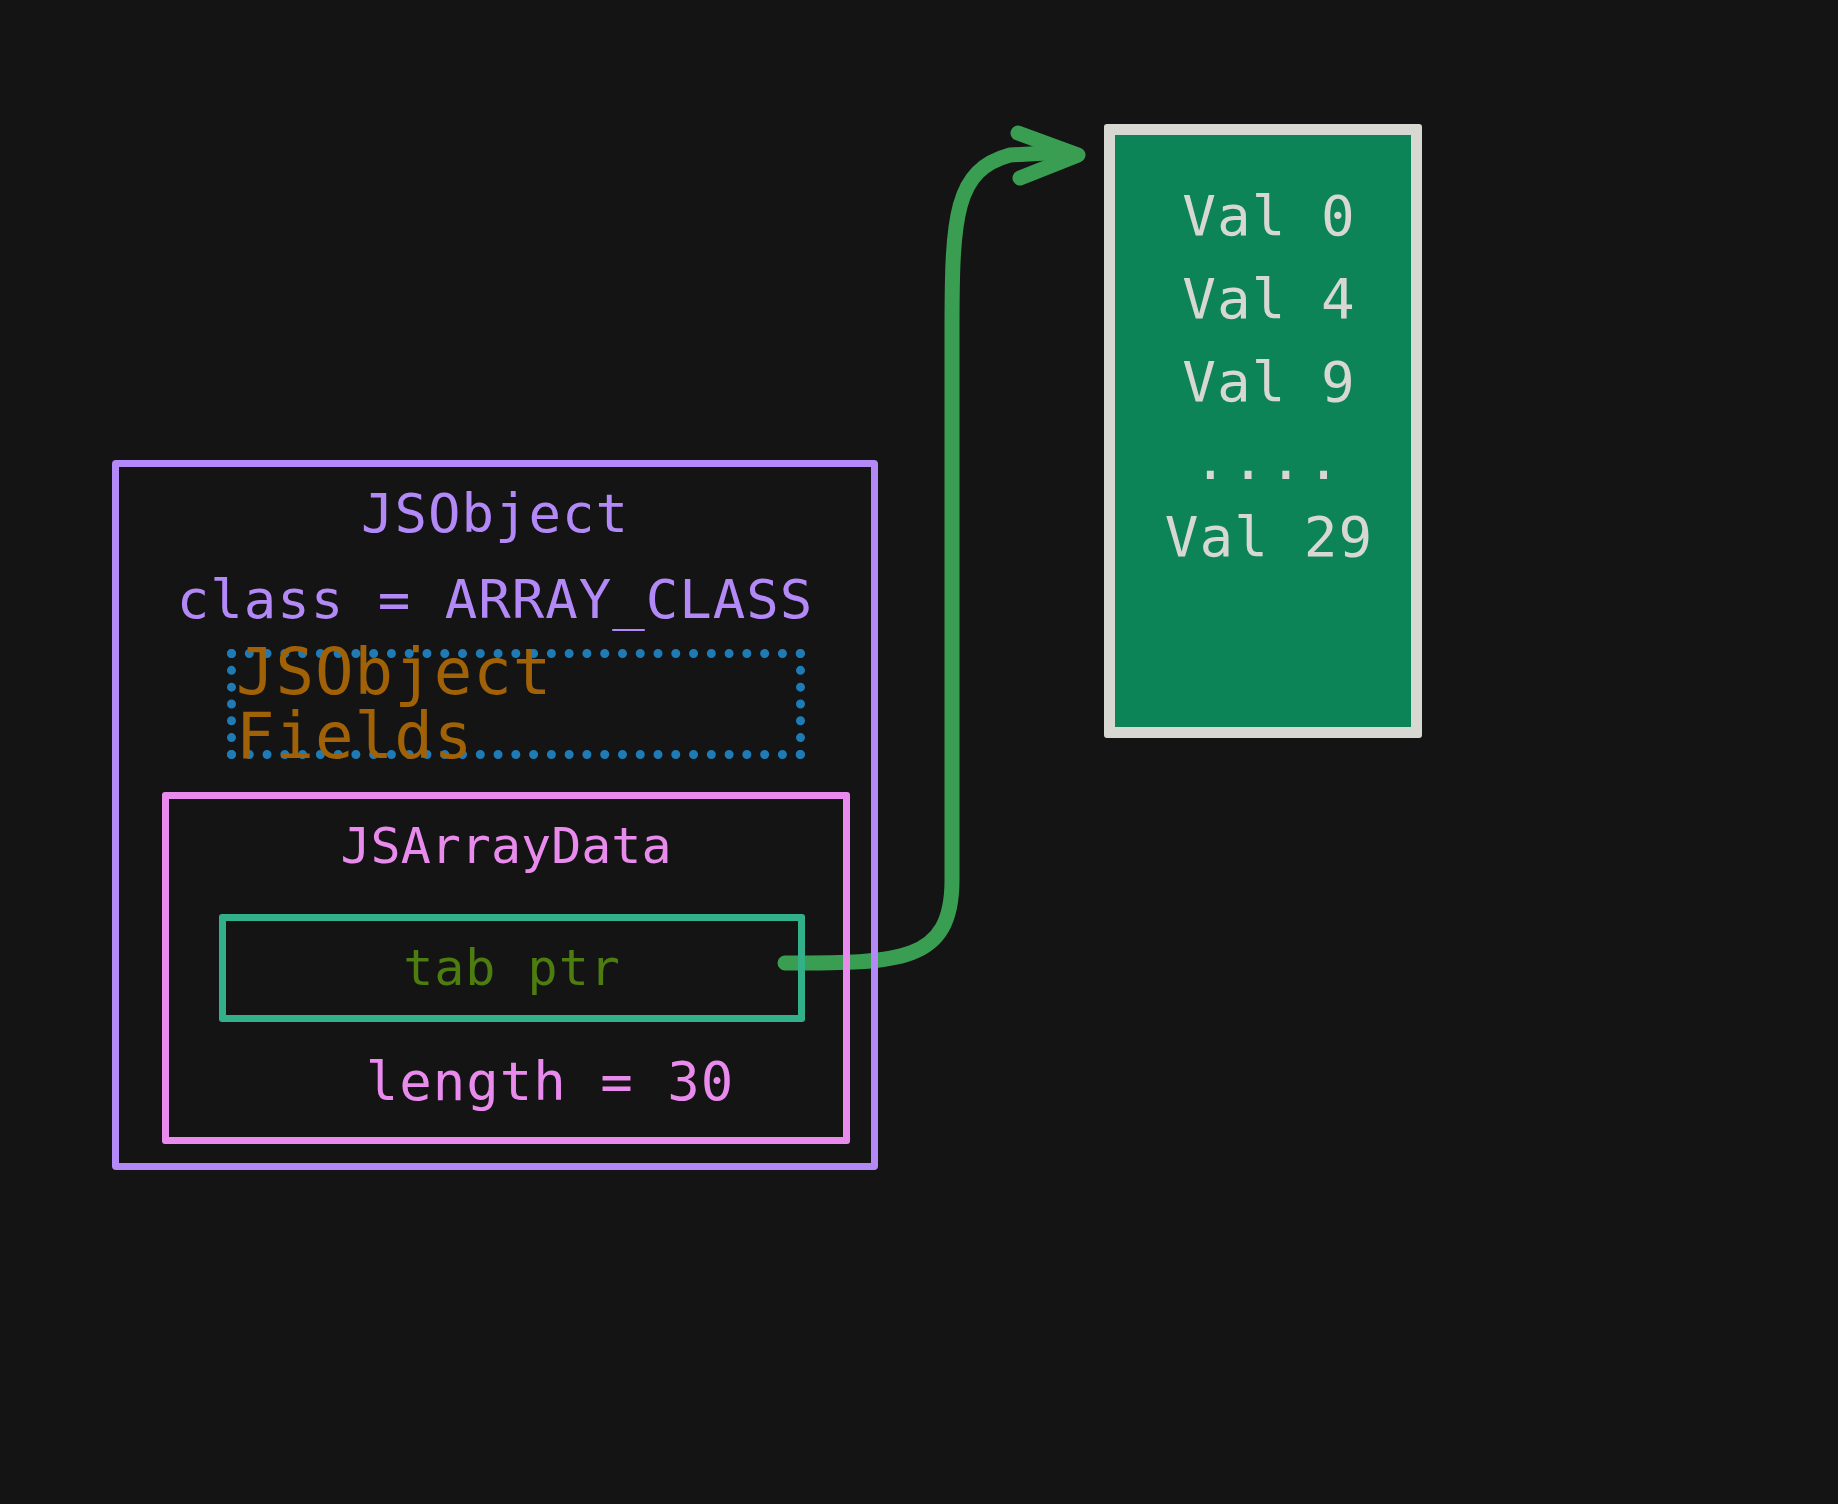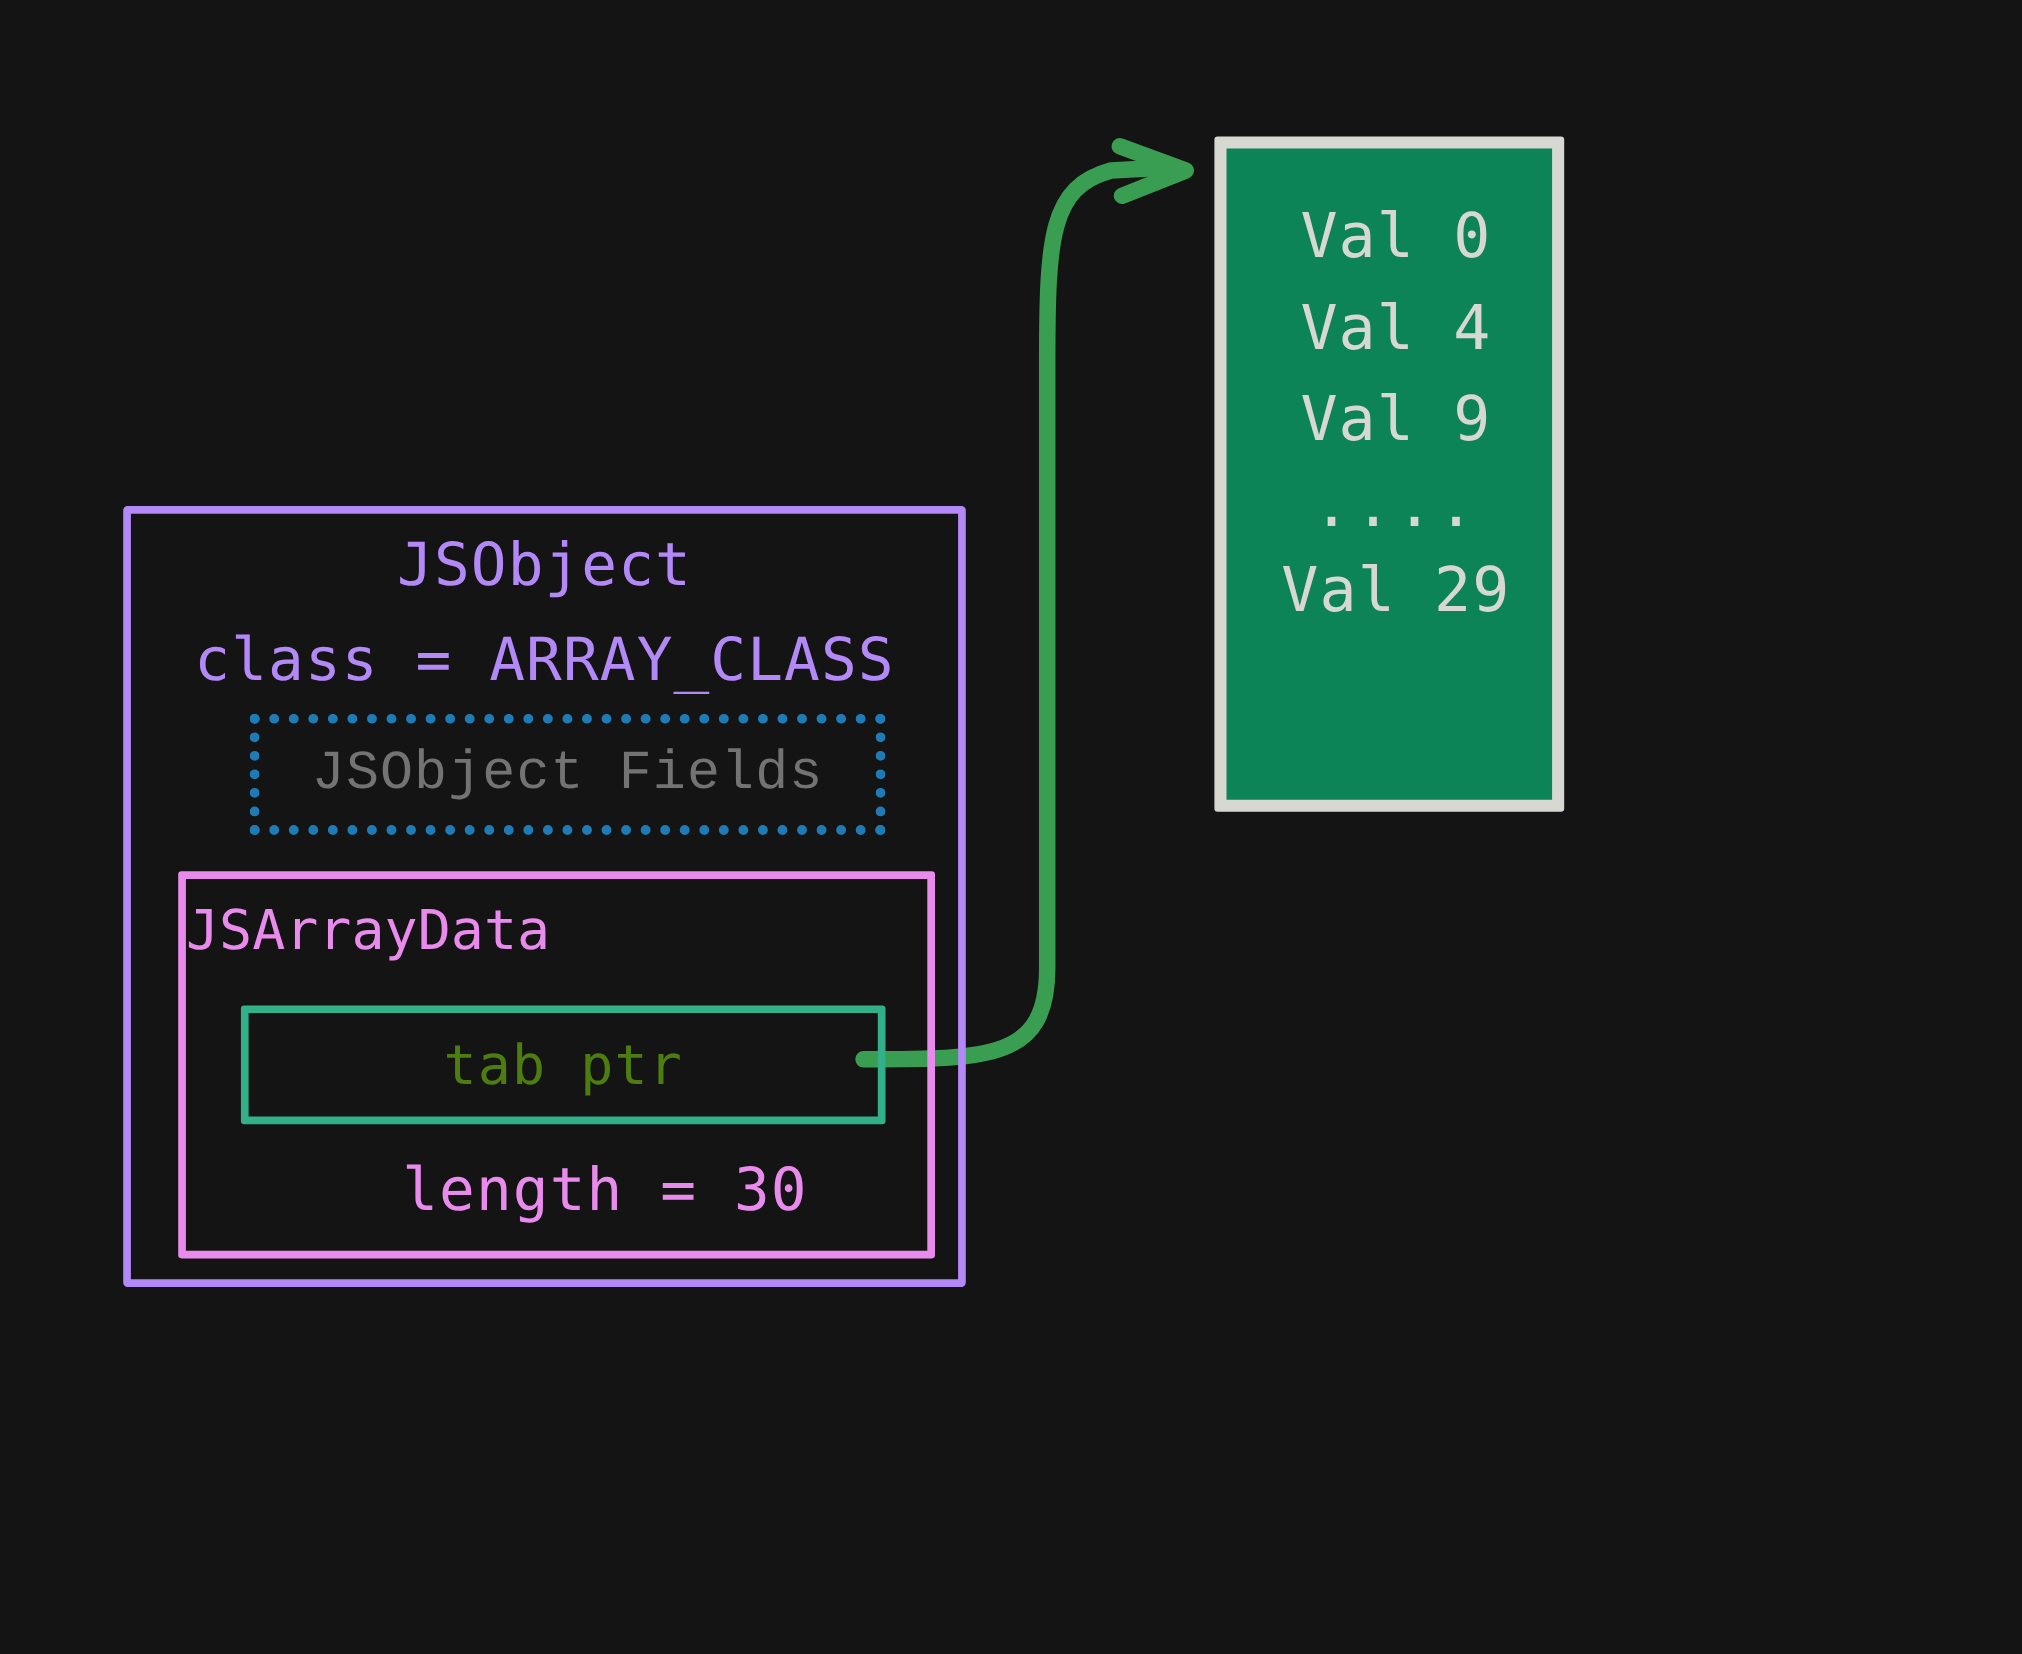--- a/index.html
+++ b/index.html
@@ -62,43 +62,43 @@
     width: 578px;
     height: 110px;
     border: 9px dotted #1f7bb6;
     border-radius: 2px;
     box-sizing: border-box;
     display: flex;
     align-items: center;
     justify-content: center;
   }
   .fields-label {
-    color: #737373;
-    font-size: 50px;
-    letter-spacing: 1px;
-    line-height: 1;
-    font-family: Liberation Mono, monospace;
+    color: #a16207;
+    font-size: 64px;
+    letter-spacing: 1px;
+    line-height: 1;
   }
 
   
   .arraydata-box {
     position: absolute;
     left: 43px;
     top: 325px;
     width: 688px;
     height: 352px;
     border: 7px solid #e98bed;
     border-radius: 3px;
     box-sizing: border-box;
   }
   .arraydata-title {
     position: absolute;
     left: 0;
     top: 22px;
     width: 100%;
+    text-align: center;
     color: #e98bed;
     font-size: 50px;
     letter-spacing: 0px;
     line-height: 1;
   }
   .arraydata-length {
     position: absolute;
     left: 0;
     bottom: 28px;
     width: 100%;

